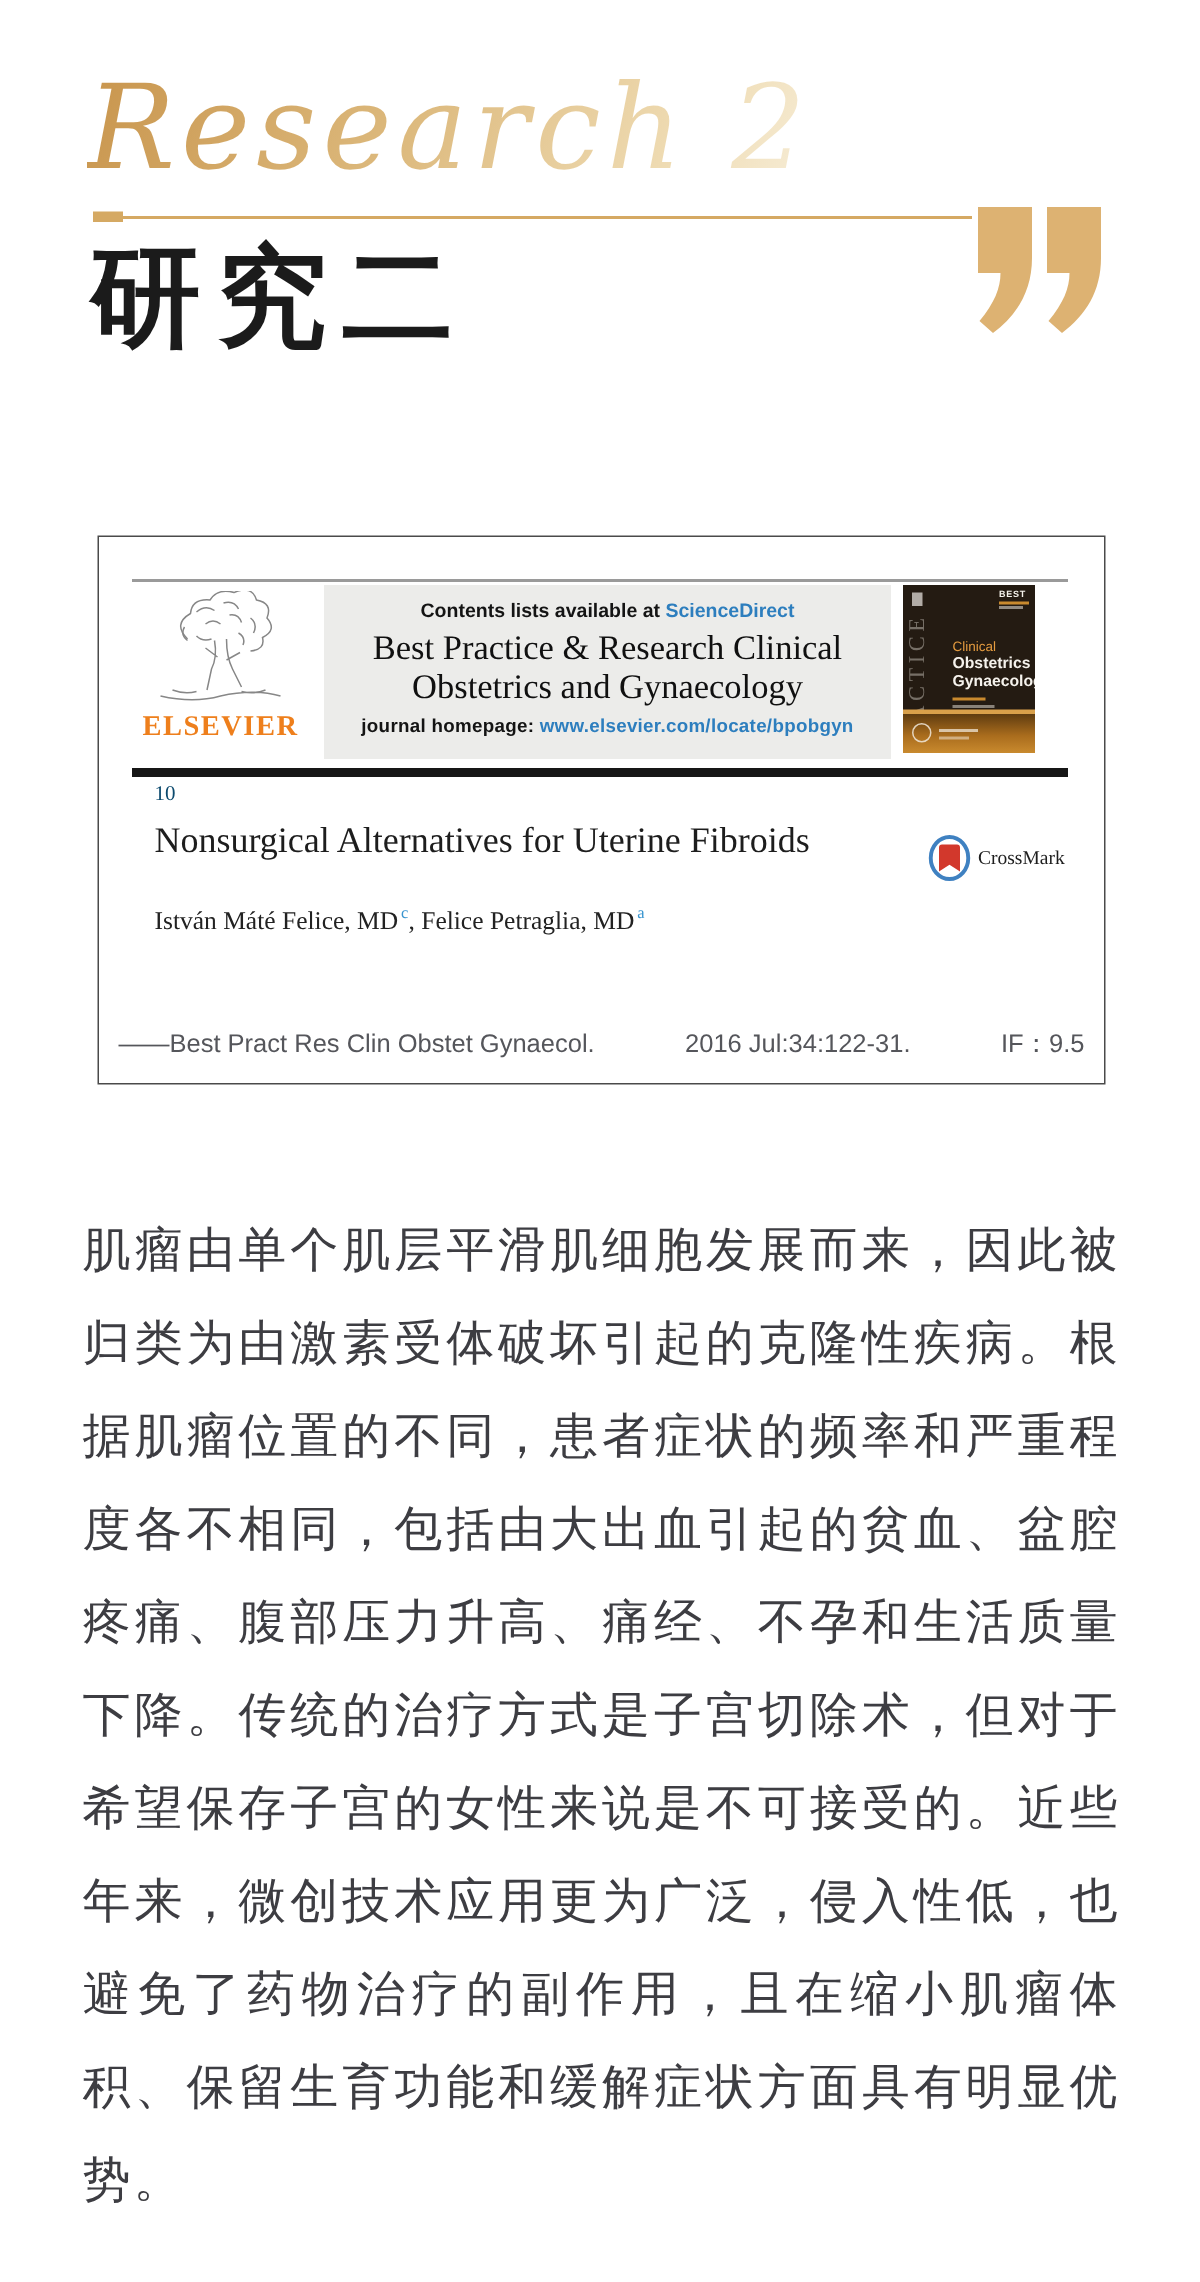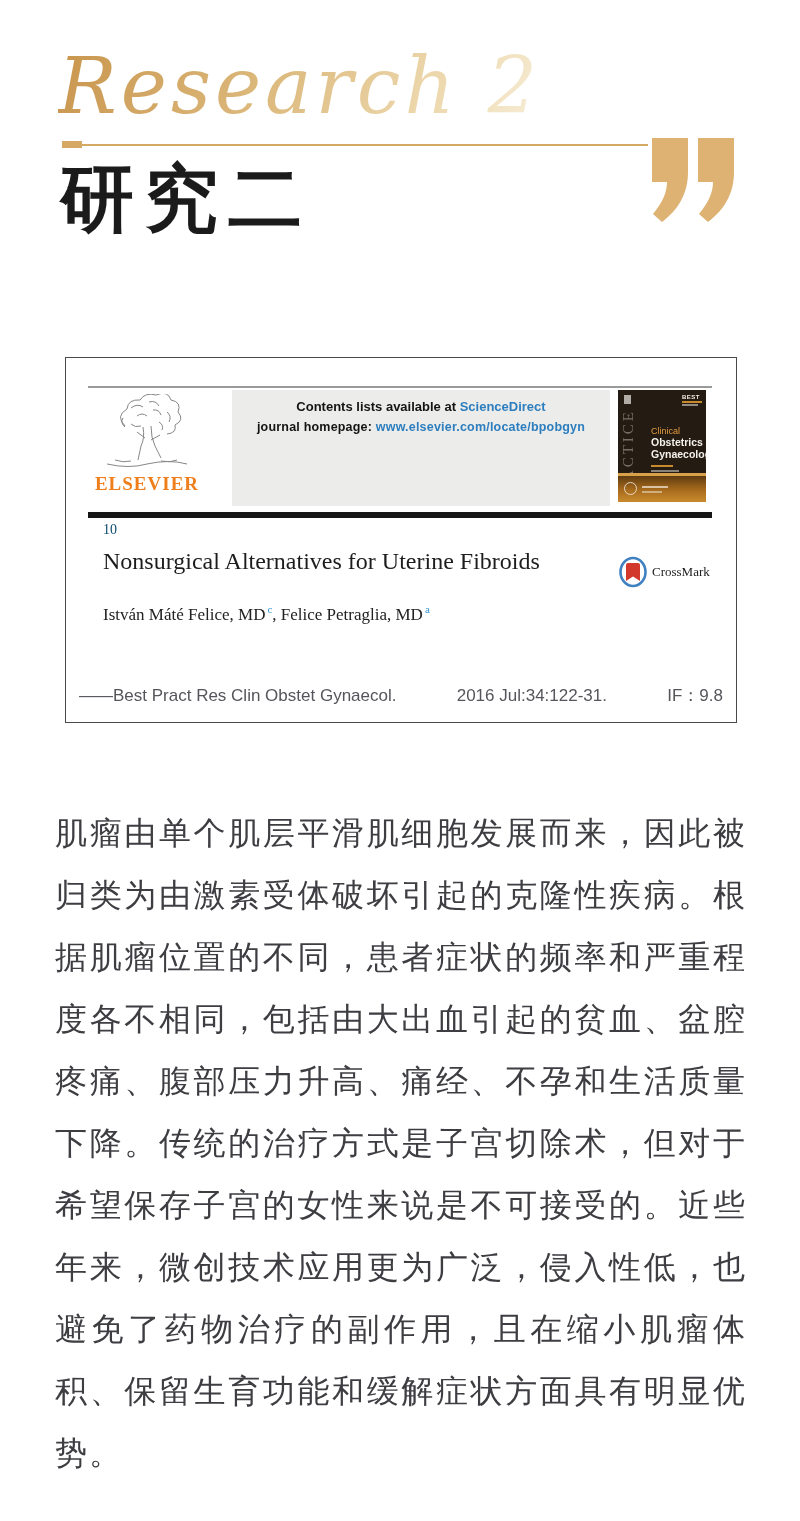--- a/index.html
+++ b/index.html
@@ -21,21 +21,21 @@
     position:absolute;left:60px;top:150px;margin:0;
     font-family:"DejaVu Serif","Liberation Serif",serif;
     font-size:74px;font-weight:bold;color:#1b1b1b;letter-spacing:10px;line-height:96px;
   }
 
   
   .card{position:absolute;left:65px;top:357px;width:670px;height:364px;border:1px solid #4a4a4a;background:#fff;}
   .banner{position:absolute;left:22px;top:28px;width:624px;height:120px;border-top:2px solid #9a9a9a;display:flex;box-sizing:border-box;}
   .elsevier-block{width:118px;text-align:center;padding-top:6px;}
   .elsevier-word{font-family:"Liberation Serif",serif;font-size:19px;color:#ee7f1c;letter-spacing:1px;margin-top:1px;font-weight:bold;}
-  .center-box{margin-left:26px;width:378px;height:116px;background:#ececea;text-align:center;padding-top:9px;box-sizing:border-box;margin-top:2px;}
+  .center-box{margin-left:10px;width:378px;height:116px;background:#ececea;text-align:center;padding-top:9px;box-sizing:border-box;margin-top:2px;}
   .contents-line{font-size:13px;font-weight:bold;color:#141414;}
   .blue{color:#2d7ebe;text-decoration:none;}
   .journal-name{font-family:"Liberation Serif",serif;font-size:23px;color:#101010;line-height:26px;margin-top:5px;padding:0 28px;}
   .homepage-line{font-size:12.5px;font-weight:bold;color:#141414;margin-top:6px;letter-spacing:0.2px;}
 
   
   .cover{margin-left:8px;width:88px;height:112px;margin-top:2px;position:relative;background:#241b12;overflow:hidden;}
   .cover-vtext{position:absolute;left:2px;bottom:-4px;writing-mode:vertical-rl;transform:rotate(180deg);
     font-size:15px;letter-spacing:3px;color:rgba(185,180,172,0.55);font-family:"Liberation Serif",serif;}
   .cover-mark{position:absolute;left:6px;top:5px;width:7px;height:9px;background:rgba(225,222,216,0.75);}
@@ -102,20 +102,21 @@
         </g>
       </svg>
       <div class="elsevier-word">ELSEVIER</div>
     </div>
 
     <div class="center-box">
       <div class="contents-line">
         <span>Contents lists available at</span>
         <a href="#" class="blue">ScienceDirect</a>
       </div>
+      <div class="journal-name">Best Practice &amp; Research Clinical Obstetrics and Gynaecology</div>
       <div class="homepage-line">
         <span>journal homepage:</span>
         <a href="#" class="blue">www.elsevier.com/locate/bpobgyn</a>
       </div>
     </div>
 
     <div class="cover">
       <div class="cover-vtext">PRACTICE</div>
       <div class="cover-mark"></div>
       <div class="cover-badge">
@@ -155,18 +156,18 @@
 
   <div class="authors">
     <div>
       <span><span>István Máté Felice, MD</span><sup class="aff">c</sup><span>, </span></span><span><span>Felice Petraglia, MD</span><sup class="aff">a</sup><span></span></span>
     </div>
   </div>
 
   <div class="citation">
     <span>——Best Pract Res Clin Obstet Gynaecol.</span>
     <span>2016 Jul:34:122-31.</span>
-    <span>IF：9.8</span>
+    <span>IF：9.5</span>
   </div>
 
 </section>
 
 <section class="body-text">肌瘤由单个肌层平滑肌细胞发展而来，因此被归类为由激素受体破坏引起的克隆性疾病。根据肌瘤位置的不同，患者症状的频率和严重程度各不相同，包括由大出血引起的贫血、盆腔疼痛、腹部压力升高、痛经、不孕和生活质量下降。传统的治疗方式是子宫切除术，但对于希望保存子宫的女性来说是不可接受的。近些年来，微创技术应用更为广泛，侵入性低，也避免了药物治疗的副作用，且在缩小肌瘤体积、保留生育功能和缓解症状方面具有明显优势。</section>
 
 </body></html>

